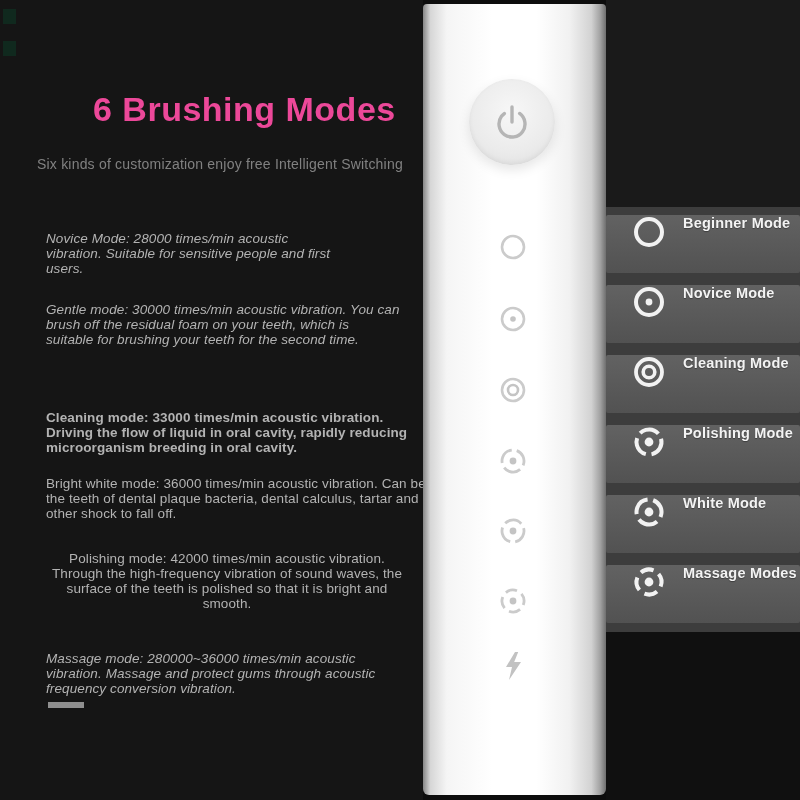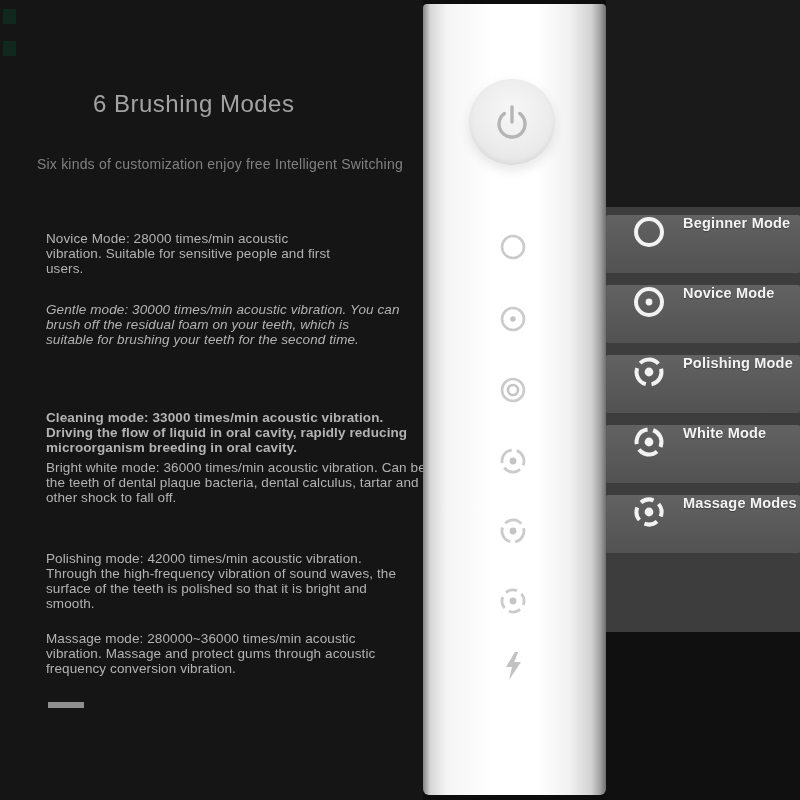--- a/index.html
+++ b/index.html
@@ -8,37 +8,37 @@
     background:#0d0d0d;
     font-family:"Liberation Sans", sans-serif;
   }
   
   .left-panel{position:absolute;left:0;top:0;width:423px;height:800px;background:#151515;}
   .corner-marker{position:absolute;left:3px;width:13px;height:15px;background:#10291e;}
   .corner-marker.m1{top:9px;}
   .corner-marker.m2{top:41px;}
   .page-title{
     position:absolute;left:93px;top:90px;
-    font-size:24px;font-weight:normal;letter-spacing:0.5px;color:#a3a3a3;
+    font-size:34px;font-weight:bold;letter-spacing:0.5px;color:#ec4899;
     white-space:nowrap;
   }
   .page-subtitle{
     position:absolute;left:37px;top:156px;
     font-size:14px;color:#818181;white-space:nowrap;letter-spacing:0.2px;
   }
   .mode-desc{
     position:absolute;left:46px;
     font-size:13.5px;line-height:15px;color:#b3b3b3;letter-spacing:0.1px;
   }
-  .p1{top:231px;width:292px;}
+  .p1{top:231px;width:292px;font-style:italic;}
   .p2{top:302px;width:354px;font-style:italic;}
   .p3{top:410px;width:372px;font-weight:bold;}
-  .p4{top:460px;width:392px;}
-  .p5{top:551px;width:362px;}
-  .p6{top:631px;width:336px;}
+  .p4{top:476px;width:392px;}
+  .p5{top:551px;width:362px;text-align:center;}
+  .p6{top:651px;width:336px;font-style:italic;}
   .divider-dash{position:absolute;left:48px;top:702px;width:36px;height:6px;background:#8f8f8f;}
 
   
   .handle-col{
     position:absolute;left:423px;top:4px;width:183px;height:791px;
     background:linear-gradient(to right,
       #868686 0%, #d6d6d6 4%, #f5f5f5 13%, #ffffff 38%,
       #ffffff 62%, #f1f1f1 80%, #d2d2d2 92%, #a0a0a0 97%, #6f6f6f 100%);
     border-radius:4px 4px 6px 6px;
   }
@@ -164,20 +164,29 @@
   <div class="mode-row">
     <span class="row-icon">
       <svg width="34" height="34" viewBox="0 0 34 34">
         <circle cx="17" cy="17" r="13" fill="none" stroke="#f2f2f2" stroke-width="4"></circle>
         <circle cx="17" cy="17" r="3.4" fill="#f2f2f2"></circle>
       </svg>
     </span>
     <span class="row-label">Novice Mode</span>
   </div>
 
+  <div class="mode-row">
+    <span class="row-icon">
+      <svg width="34" height="34" viewBox="0 0 34 34">
+        <circle cx="17" cy="17" r="13" fill="none" stroke="#f2f2f2" stroke-width="3.8"></circle>
+        <circle cx="17" cy="17" r="5.8" fill="none" stroke="#f2f2f2" stroke-width="3.6"></circle>
+      </svg>
+    </span>
+    <span class="row-label">Cleaning Mode</span>
+  </div>
 
   <div class="mode-row">
     <span class="row-icon">
       <svg width="34" height="34" viewBox="0 0 34 34">
         <circle cx="17" cy="17" r="12.5" fill="none" stroke="#f2f2f2" stroke-width="4" pathLength="100" stroke-dasharray="26 7.3" transform="rotate(-15 17 17)"></circle>
         <circle cx="17" cy="17" r="4.4" fill="#f2f2f2"></circle>
       </svg>
     </span>
     <span class="row-label">Polishing Mode</span>
   </div>

